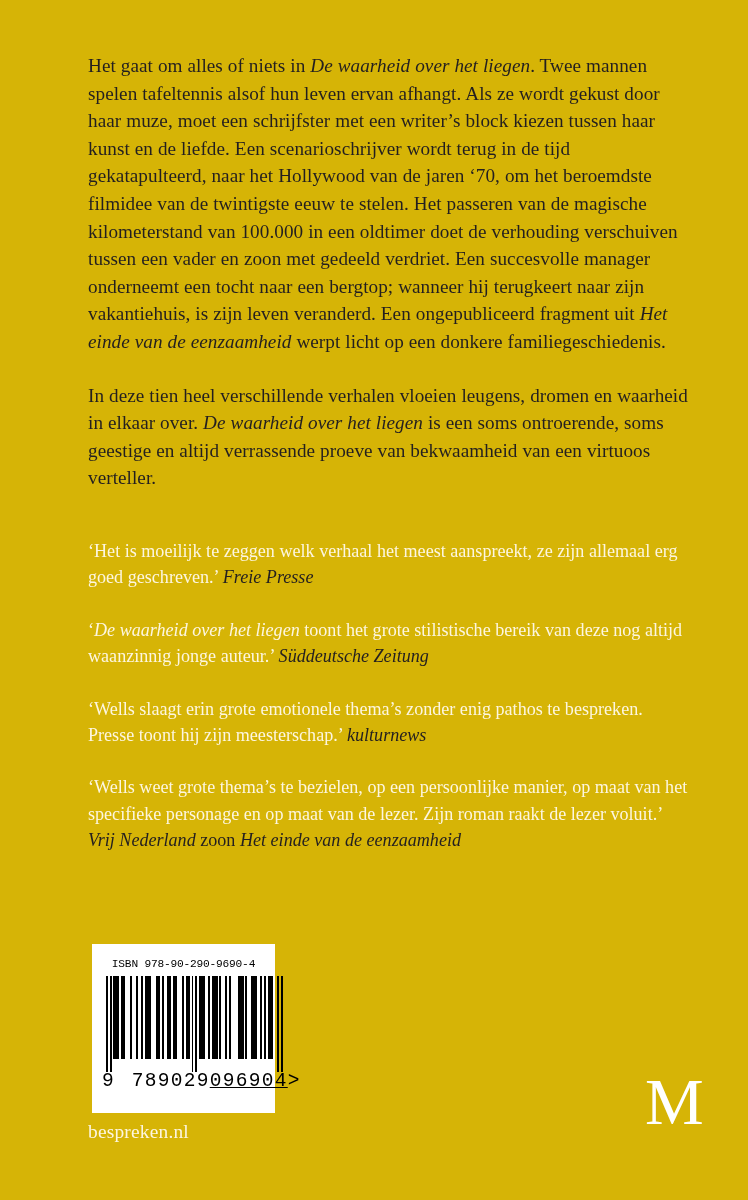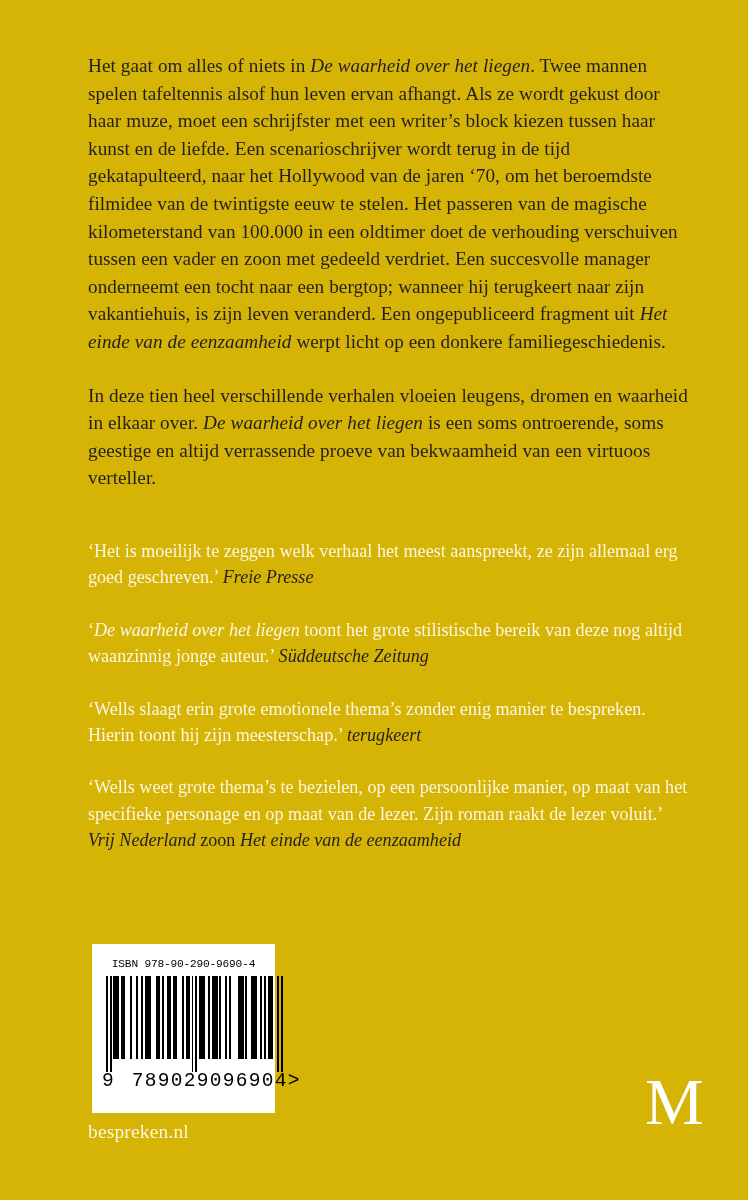--- a/index.html
+++ b/index.html
@@ -123,21 +123,21 @@
     font-size: 19.5px;
     color: #000;
     display: flex;
     justify-content: space-between;
     align-items: center;
     letter-spacing: 0px;
     white-space: nowrap;
   }
   .ean-digits .grp-left { padding-left: 2px; }
   .ean-digits .grp-mid1 { letter-spacing: 1.3px; margin-left: 18px; }
-  .ean-digits .grp-mid2 { letter-spacing: 1.3px; }
+  .ean-digits .grp-mid2 { letter-spacing: 1.3px; text-decoration: underline; }
   .ean-digits .grp-end { padding-right: 4px; }
 
   
   .site-url {
     position: absolute;
     left: 88px;
     top: 1120px;
     color: #fdf6e0;
     font-size: 19.4px;
     line-height: 24px;
@@ -165,21 +165,21 @@
     <p class="blurb"><span>Het gaat om alles of niets in </span><i>De waarheid over het liegen</i><span>. Twee mannen spelen tafeltennis alsof hun leven ervan afhangt. Als ze wordt gekust door haar muze, moet een schrijfster met een writer’s block kiezen tussen haar kunst en de liefde. Een scenarioschrijver wordt terug in de tijd gekatapulteerd, naar het Hollywood van de jaren ‘70, om het beroemdste filmidee van de twintigste eeuw te stelen. Het passeren van de magische kilometerstand van 100.000 in een oldtimer doet de verhouding verschuiven tussen een vader en zoon met gedeeld verdriet. Een succesvolle manager onderneemt een tocht naar een bergtop; wanneer hij terugkeert naar zijn vakantiehuis, is zijn leven veranderd. Een ongepubliceerd fragment uit </span><i>Het einde van de eenzaamheid</i><span> werpt licht op een donkere familiegeschiedenis.</span></p>
 
     <p class="blurb second"><span>In deze tien heel verschillende verhalen vloeien leugens, dromen en waarheid in elkaar over. </span><i>De waarheid over het liegen</i><span> is een soms ontroerende, soms geestige en altijd verrassende proeve van bekwaamheid van een virtuoos verteller.</span></p>
 
     <div class="reviews">
 
       <p class="review"><span>‘</span><span>Het is moeilijk te zeggen welk verhaal het meest aanspreekt, ze zijn allemaal erg goed geschreven.’ </span><span class="src">Freie Presse</span></p>
 
       <p class="review"><span>‘</span><span class="qi">De waarheid over het liegen</span><span> toont het grote stilistische bereik van deze nog altijd waanzinnig jonge auteur.’ </span><span class="src">Süddeutsche Zeitung</span></p>
 
-      <p class="review"><span>‘</span><span>Wells slaagt erin grote emotionele thema’s zonder enig manier te bespreken. Hierin toont hij zijn meesterschap.’ </span><span class="src">terugkeert</span></p>
+      <p class="review"><span>‘</span><span>Wells slaagt erin grote emotionele thema’s zonder enig pathos te bespreken. Presse toont hij zijn meesterschap.’ </span><span class="src">kulturnews</span></p>
 
       <p class="review"><span>‘</span><span>Wells weet grote thema’s te bezielen, op een persoonlijke manier, op maat van het specifieke personage en op maat van de lezer. Zijn roman raakt de lezer voluit.’ </span><span class="src">Vrij Nederland</span><span class="src-roman"> zoon </span><span class="src">Het einde van de eenzaamheid</span></p>
 
     </div>
   </div>
 
   <div class="barcode-box">
     <div class="isbn-text">ISBN 978-90-290-9690-4</div>
     <div class="bars">
         <div class="b" style="width:1.0526%"></div>

